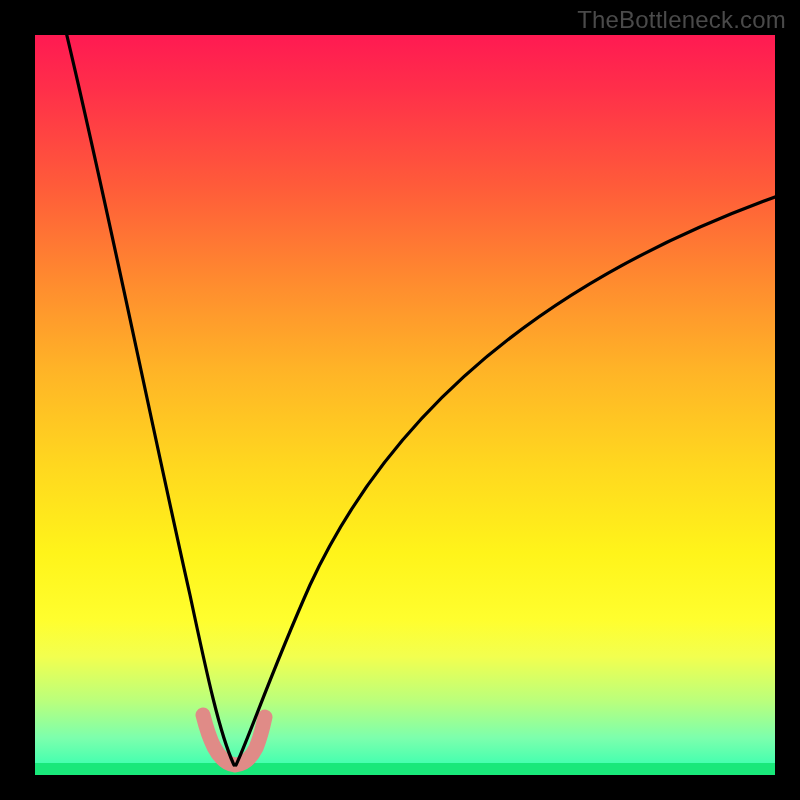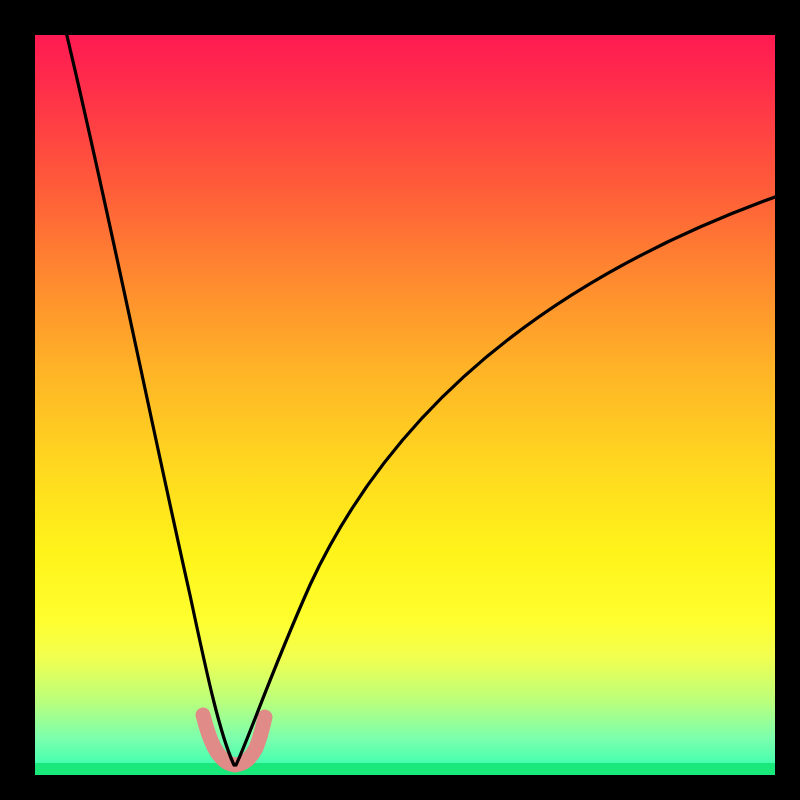--- a/index.html
+++ b/index.html
@@ -91,13 +91,14 @@
                Q 226 701 230 682" fill="none" stroke="#e08b87" stroke-width="15" stroke-linecap="round" stroke-linejoin="round"></path>
       <path d="M 22 -40
                C 60 110, 110 360, 155 560
                C 172 640, 185 700, 199 730" fill="none" stroke="#000" stroke-width="3.2" stroke-linecap="round"></path>
       <path d="M 201 730
                C 215 700, 235 640, 275 550
                C 340 410, 470 260, 740 162" fill="none" stroke="#000" stroke-width="3.2" stroke-linecap="round"></path>
     </svg>
   </div>
 
+  <div class="watermark">TheBottleneck.com</div>
 </div>
 
 </body></html>

